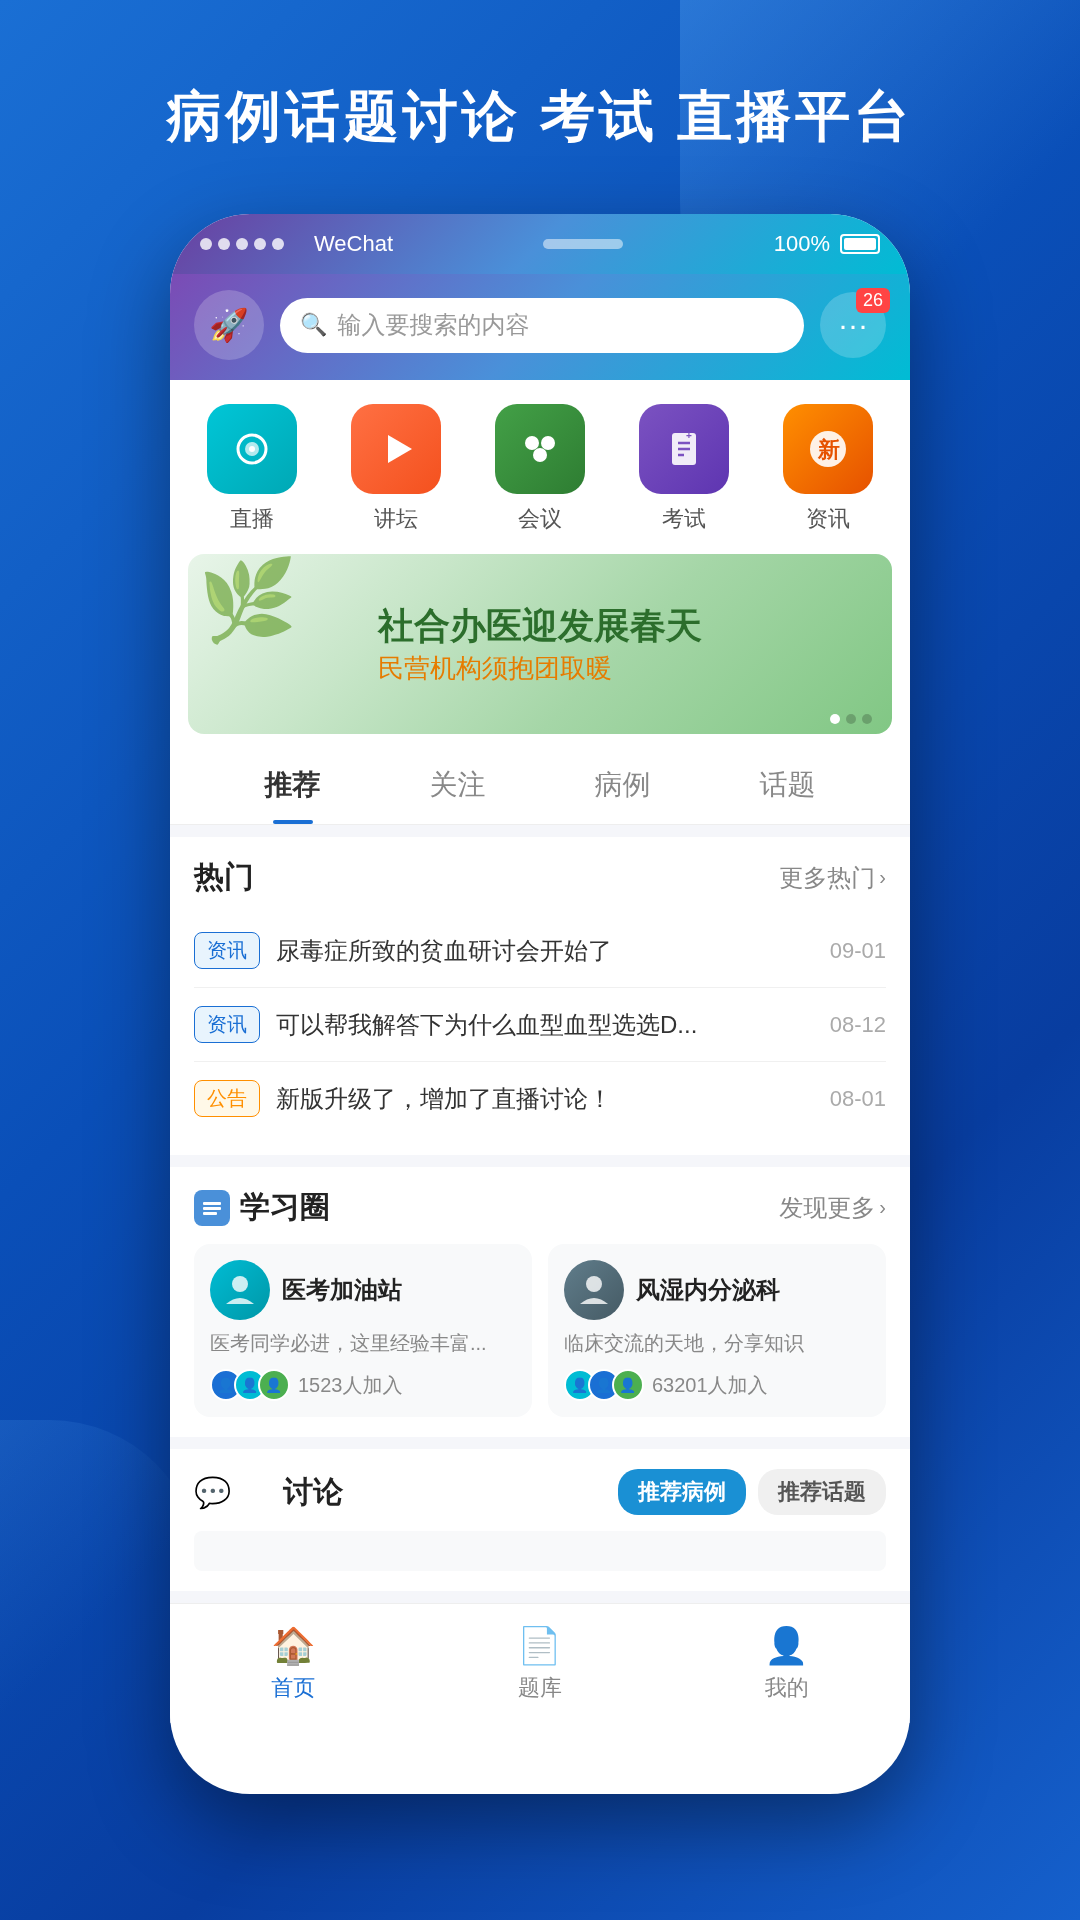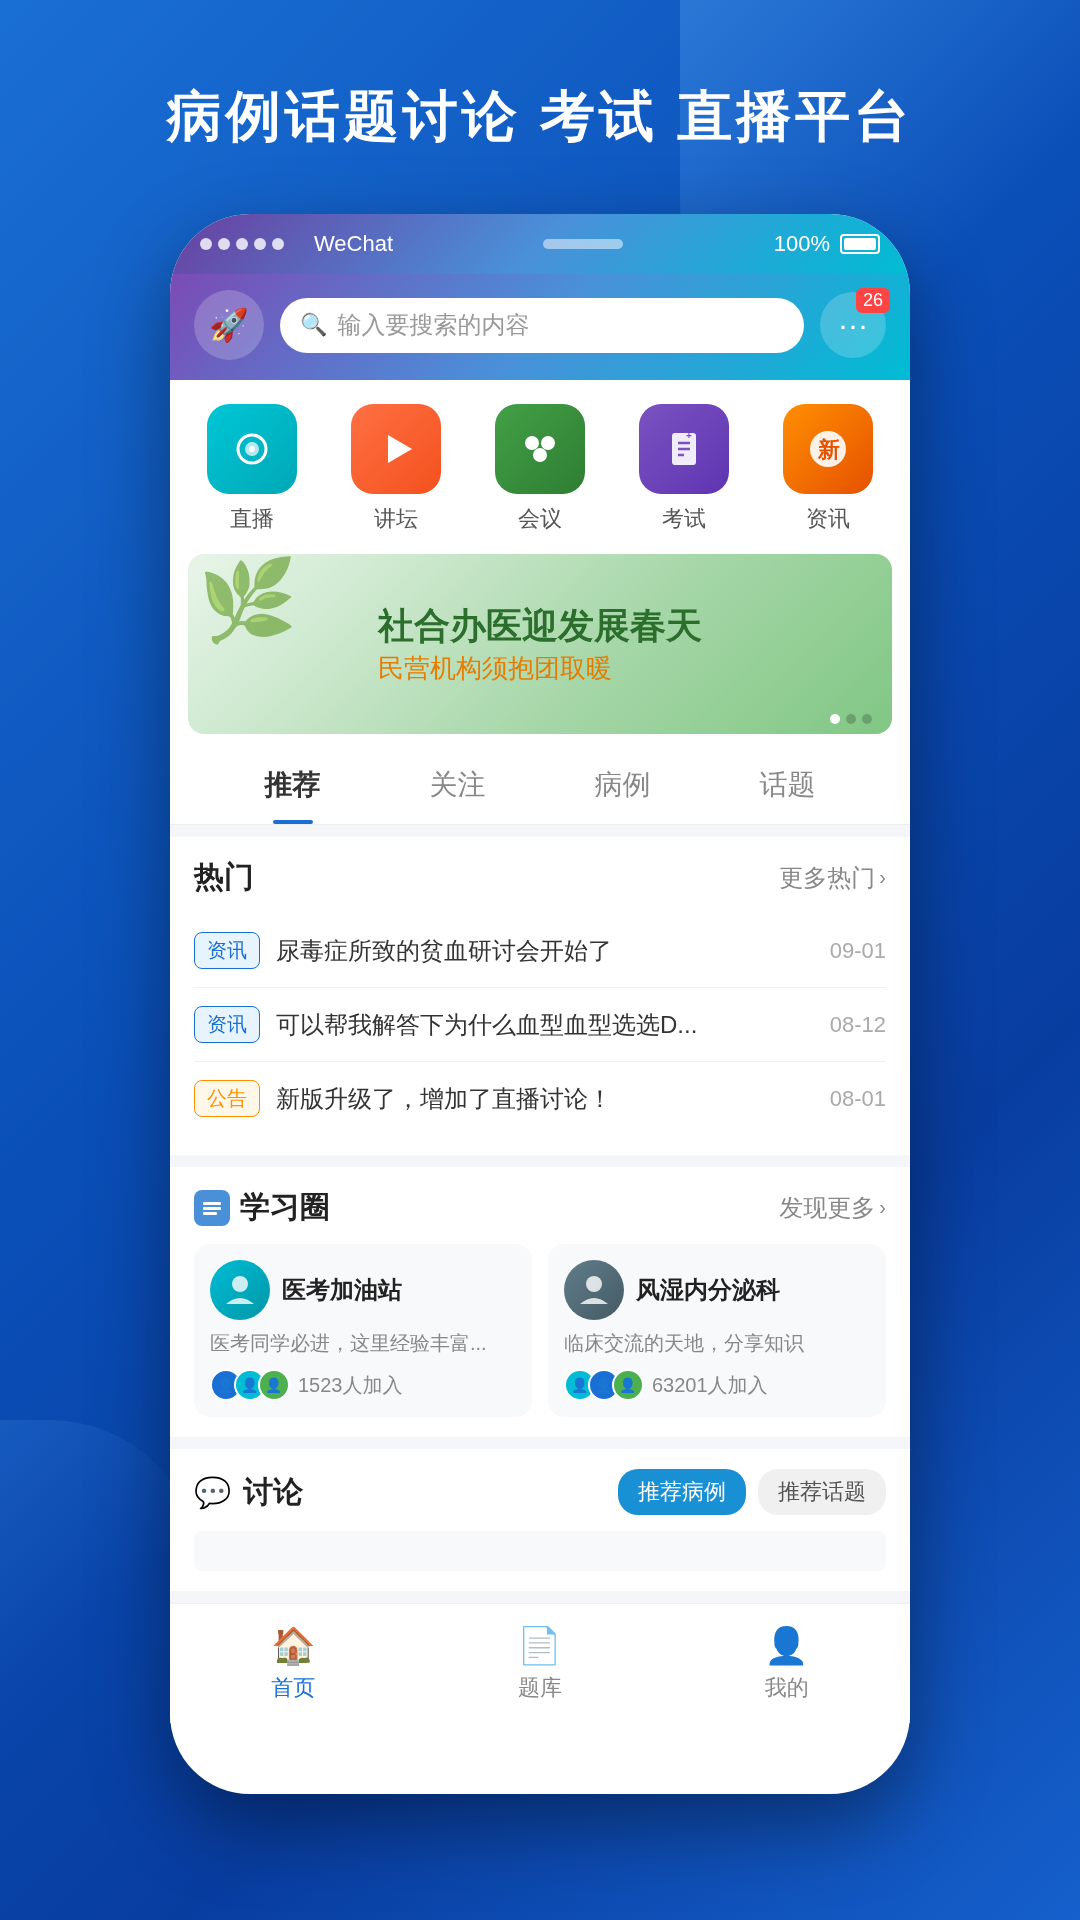--- a/index.html
+++ b/index.html
@@ -359,20 +359,21 @@
     }
     .discussion-tabs {
       display: flex;
       gap: 12px;
     }
     .disc-tab {
       padding: 8px 20px;
       border-radius: 20px;
       font-size: 22px;
       cursor: pointer;
+      font-weight: bold;
     }
     .disc-tab.active {
       background: #1a90d4;
       color: white;
     }
     .disc-tab.inactive {
       background: #f0f0f0;
       color: #555;
     }
     
@@ -627,21 +628,21 @@
             <span class="member-count">63201人加入</span>
           </div>
         </div>
       </div>
     </div>
 
     <div class="discussion-section">
       <div class="discussion-header">
         <div class="discussion-title">
           <span class="discussion-icon">💬</span>
-          <span style="font-size:30px;font-weight:bold;color:#222;">讨论</span>
+          <span style="font-size:30px;font-weight:bold;color:#222;margin-left:40px;">讨论</span>
         </div>
         <div class="discussion-tabs">
           <div class="disc-tab active">
             <span>推荐病例</span>
           </div>
           <div class="disc-tab inactive">
             <span>推荐话题</span>
           </div>
         </div>
       </div>

